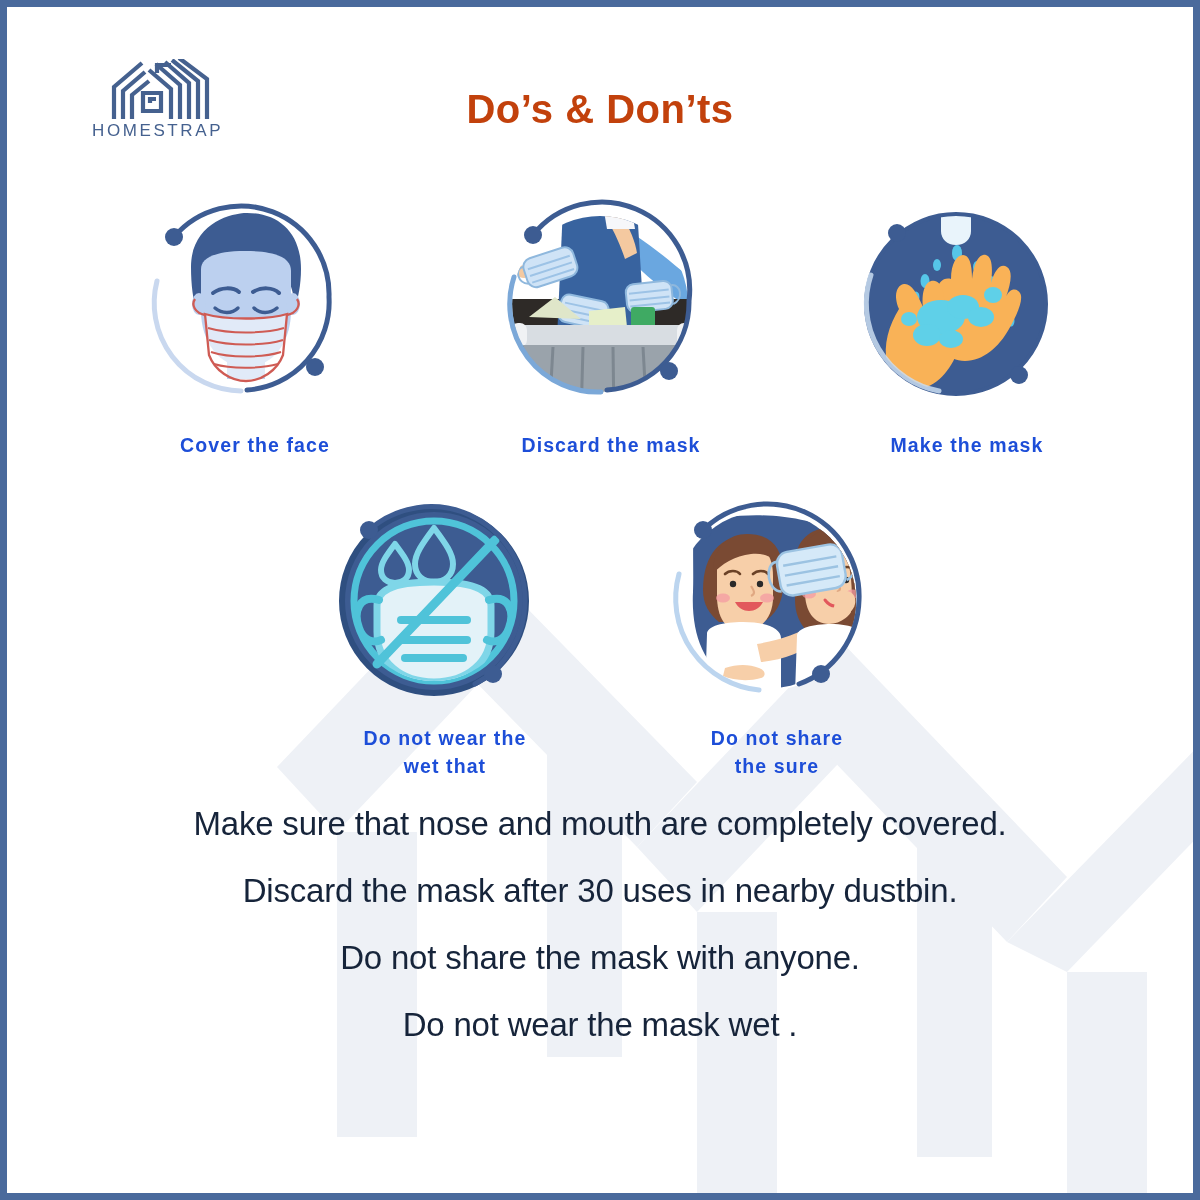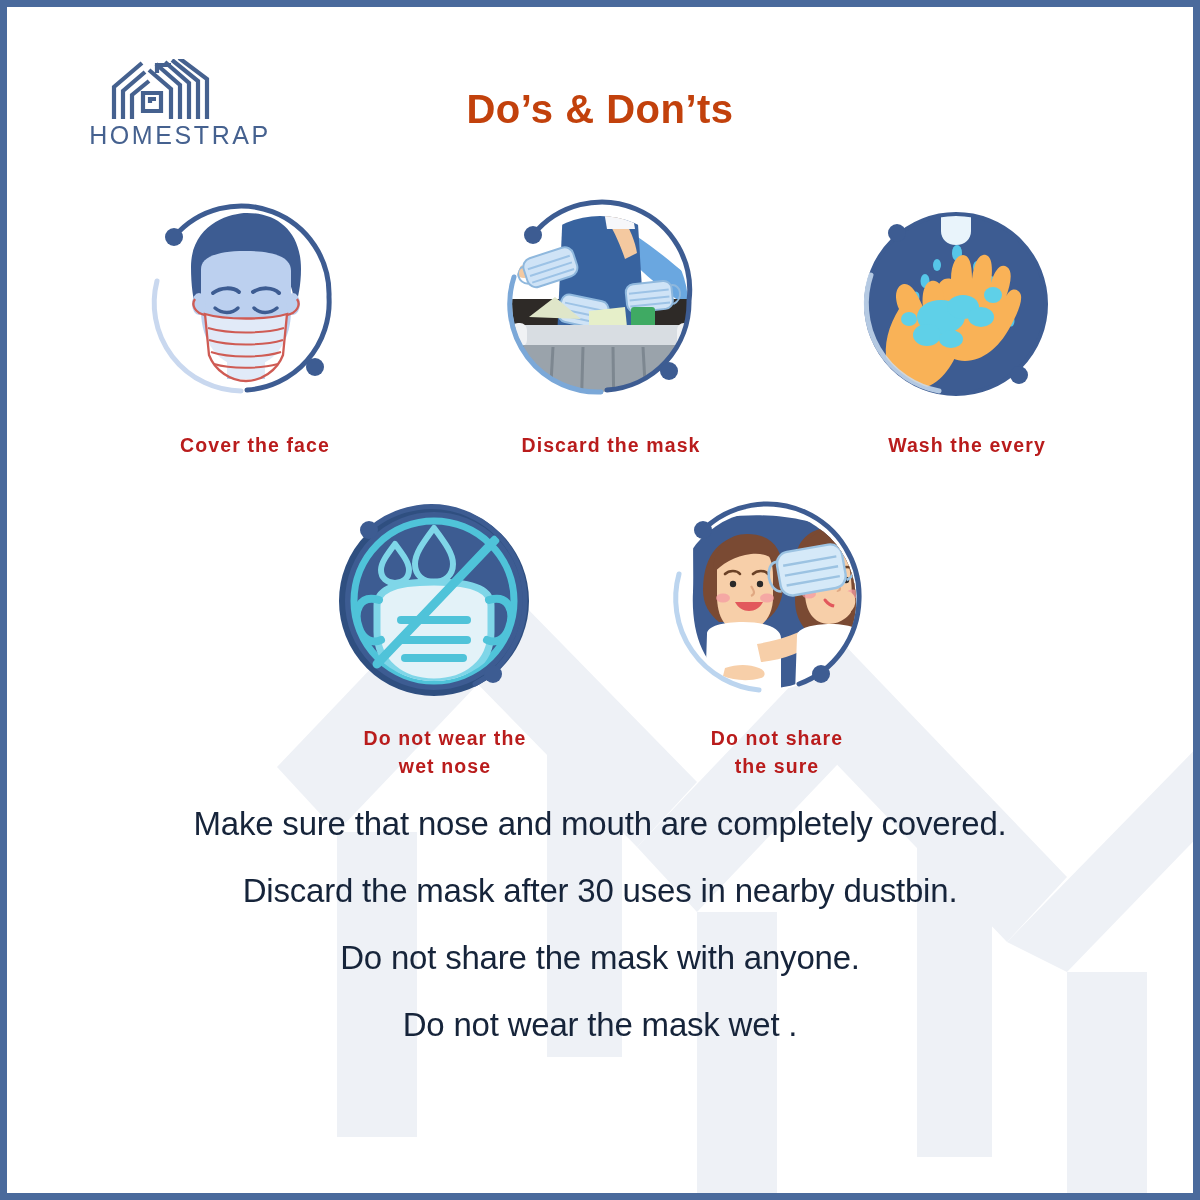--- a/index.html
+++ b/index.html
@@ -34,23 +34,22 @@
 
   
   #logo-block {
     position:absolute;
     left:78px; top:52px;
     width:190px; height:105px;
     z-index:5;
   }
   #logo-mark { position:absolute; left:24px; top:0; width:110px; height:62px; }
   #logo-word {
-    position:absolute; left:0; top:62px; width:190px;
-    text-align:center;
-    font-size:25px;
+    position:absolute; left:7px; top:62px; width:190px;
+    font-size:17px;
     letter-spacing:2.6px;
     font-weight:400;
     color:#45618f;
     font-family:"Liberation Sans", sans-serif;
   }
 
   #page-title {
     position:absolute;
     left:0; right:0; top:80px;
     text-align:center;
@@ -76,21 +75,21 @@
     position:relative;
     width:230px;
     height:230px;
   }
   .art svg { position:absolute; left:0; top:0; width:230px; height:230px; }
   .cap {
     margin-top:12px;
     text-align:center;
     font-size:19.5px;
     font-weight:bold;
-    color:#b91c1c;
+    color:#1d4ed8;
     letter-spacing:1.1px;
     line-height:1.45;
     margin-left:22px;
   }
   #row-bottom .cell .art { width:238px; height:238px; }
   #row-bottom .cell .art svg { width:238px; height:238px; }
   #row-bottom .cap { margin-top:4px; }
 
   
   #statements {
@@ -325,21 +324,21 @@
           </g>
 
           <circle cx="115" cy="115" r="90" fill="none" stroke="#3d5c92" stroke-width="4"></circle>
           <g fill="none" stroke="#c9dcf0" stroke-width="5" stroke-linecap="round" opacity="0.85">
             <path d="M30 86 A89 89 0 0 0 98 202"></path>
           </g>
           <circle cx="56" cy="44" r="9" fill="#3d5c92"></circle>
           <circle cx="178" cy="186" r="9" fill="#3d5c92"></circle>
         </svg>
       </div>
-      <div class="cap">Wash the every</div>
+      <div class="cap">Make the mask</div>
     </div>
   </div>
 
   <div class="row" id="row-bottom">
 
     <div class="cell">
       <div class="art">
         <svg viewBox="0 0 238 238" aria-hidden="true">
           <circle cx="119" cy="119" r="92" fill="#3d5c92"></circle>
           <circle cx="119" cy="119" r="92" fill="none" stroke="#2f4f80" stroke-width="6"></circle>
@@ -373,21 +372,21 @@
 
           <g fill="none" stroke="#3d5c92" stroke-width="5" stroke-linecap="round">
             <path d="M54 48 A94 94 0 0 1 210 118 A94 94 0 0 1 160 202"></path>
           </g>
           <circle cx="54" cy="48" r="9" fill="#3d5c92"></circle>
           <circle cx="178" cy="192" r="9" fill="#3d5c92"></circle>
         </svg>
       </div>
       <div class="cap">
         <span>Do not wear the</span><br>
-        <span>wet nose</span>
+        <span>wet that</span>
       </div>
     </div>
 
     <div class="cell">
       <div class="art">
         <svg viewBox="0 0 238 238" aria-hidden="true">
           <defs>
               <clipPath id="clipShare">
                 <circle cx="119" cy="119" r="90"></circle>
               </clipPath>

